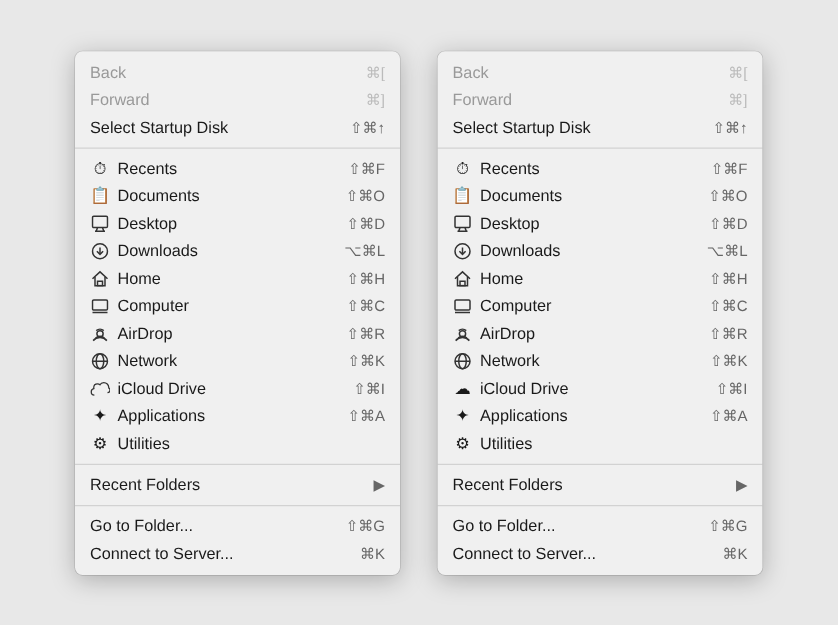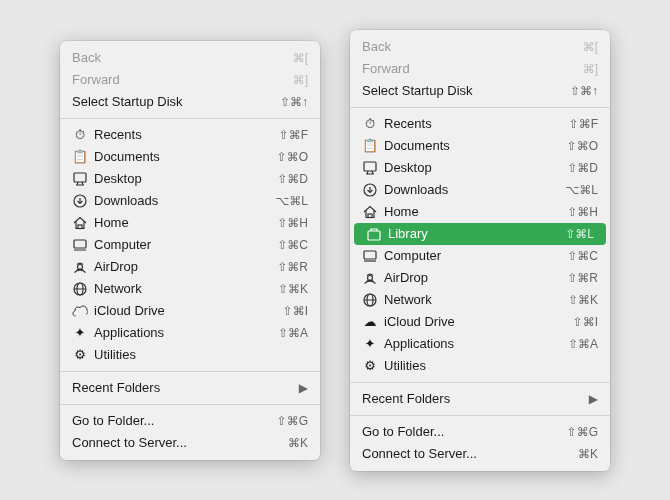--- a/index.html
+++ b/index.html
@@ -339,32 +339,20 @@
           <svg width="14" height="14" viewBox="0 0 14 14" fill="none">
             <polyline points="1,7 7,1.5 13,7" stroke="#333" stroke-width="1.2" fill="none"></polyline>
             <polyline points="3,5.5 3,12.5 11,12.5 11,5.5" stroke="#333" stroke-width="1.2" fill="none"></polyline>
             <rect x="5" y="9" width="4" height="3.5" stroke="#333" stroke-width="1.2" fill="none"></rect>
           </svg>
         </span>
         <span>Home</span>
       </span>
       <span class="menu-shortcut">⇧⌘H</span>
     </div>
-    <div class="menu-item highlighted">
-      <span class="menu-item-left">
-        <span class="menu-icon">
-          <svg width="14" height="14" viewBox="0 0 14 14" fill="none">
-            <rect x="1" y="4" width="12" height="9" rx="1" stroke="white" stroke-width="1.2" fill="none"></rect>
-            <path d="M4 4 L4 2 L10 2 L10 4" stroke="white" stroke-width="1.2" fill="none"></path>
-          </svg>
-        </span>
-        <span>Library</span>
-      </span>
-      <span class="menu-shortcut">⇧⌘L</span>
-    </div>
     <div class="menu-item">
       <span class="menu-item-left">
         <span class="menu-icon">
           <svg width="14" height="14" viewBox="0 0 14 14" fill="none">
             <rect x="1" y="2" width="12" height="8" rx="1" stroke="#333" stroke-width="1.2" fill="none"></rect>
             <line x1="1" y1="12" x2="13" y2="12" stroke="#333" stroke-width="1.2"></line>
           </svg>
         </span>
         <span>Computer</span>
       </span>

